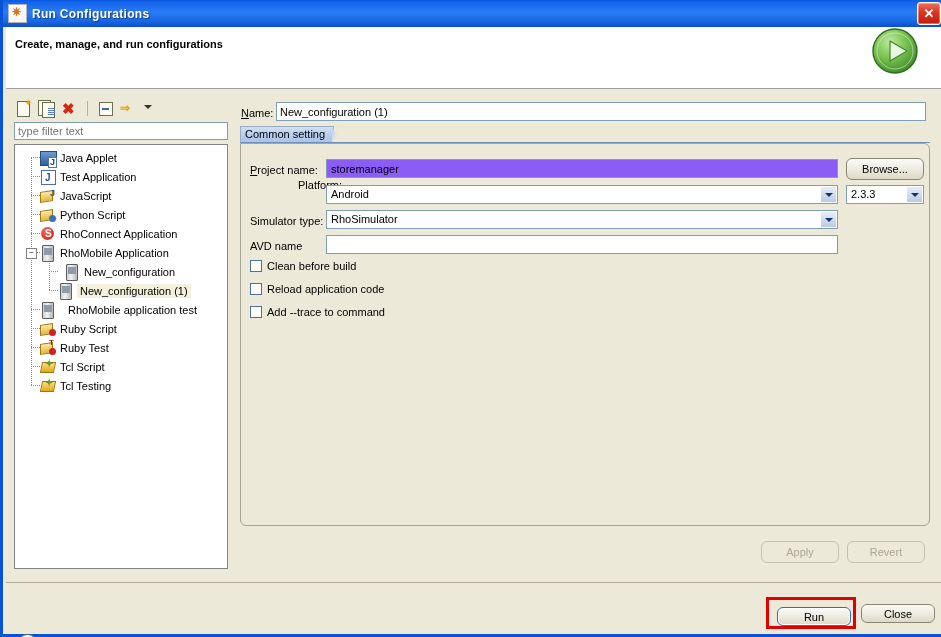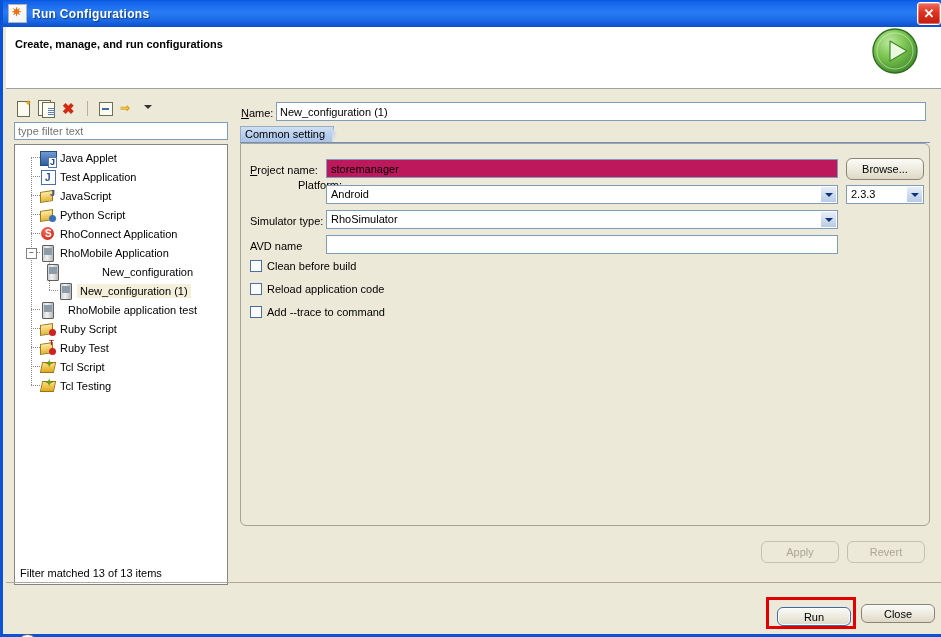--- a/index.html
+++ b/index.html
@@ -172,21 +172,21 @@
     border:1px solid #a8a496;border-radius:0 6px 6px 6px;
     background:#ece9d8;
   }
   #tabtopline{position:absolute;left:0;top:16px;width:690px;height:1px;background:#6f8fbe;}
   .ftxt{
     box-sizing:border-box;height:19px;
     border:1px solid #7f9db9;background:#fff;
     font-size:11px;padding:2px 4px;outline:none;color:#000;
     font-family:"Liberation Sans",sans-serif;
   }
-  .ftxt.ro{background:#be185d;color:#000;}
+  .ftxt.ro{background:#8b5cf6;color:#000;}
   .fcombo{
     box-sizing:border-box;height:19px;position:relative;
     border:1px solid #7f9db9;background:#fff;
     font-size:11px;padding:2px 4px;color:#000;cursor:pointer;
   }
   .arrowbtn{
     position:absolute;right:1px;top:1px;width:15px;height:15px;
     background:linear-gradient(to bottom,#e8eef8,#b8cbe4);
     display:flex;align-items:center;justify-content:center;
   }
@@ -324,21 +324,21 @@
           </div>
           <div class="hline" style="left: 16px; top: 107px; width: 9px;"></div>
           <div class="expander" style="left: 11px; top: 103px;">−</div>
           <div class="tnode" style="position: absolute; left: 25px; top: 98px;">
             <span class="ticon">
               <span class="ic-phone"></span>
             </span>
             <span class="tlabel">RhoMobile Application</span>
           </div>
           <div class="hline" style="left: 34px; top: 126px; width: 9px;"></div>
-          <div class="tnode" style="position: absolute; left: 30px; top: 117px; gap: 37px;">
+          <div class="tnode" style="position: absolute; left: 49px; top: 117px;">
             <span class="ticon">
               <span class="ic-phone"></span>
             </span>
             <span class="tlabel">New_configuration</span>
           </div>
           <div class="hline" style="left: 34px; top: 145px; width: 9px;"></div>
           <div class="tnode" style="position: absolute; left: 43px; top: 136px;">
             <span class="ticon">
               <span class="ic-phone"></span>
             </span>
@@ -387,21 +387,20 @@
             <span class="ticon">
               <span class="ic-tcl">
                 <span class="f"></span>
                 <span class="q">✦</span>
               </span>
             </span>
             <span class="tlabel">Tcl Testing</span>
           </div>
         </div>
 
-      <div id="filter-status">Filter matched 13 of 13 items</div>
     </div>
 
     <div id="help-icon">?</div>
 
     <div id="right-col">
 
       <span id="name-label" class="flabel"><span class="u">N</span>ame:</span>
       <input id="name-input" type="text" value="New_configuration (1)" style="">
 
       <div id="tabfolder">

